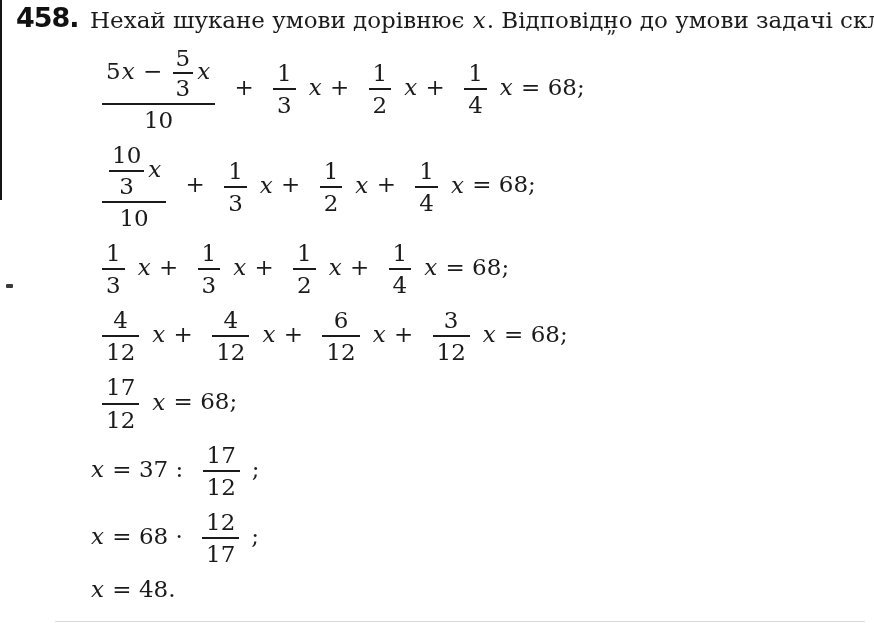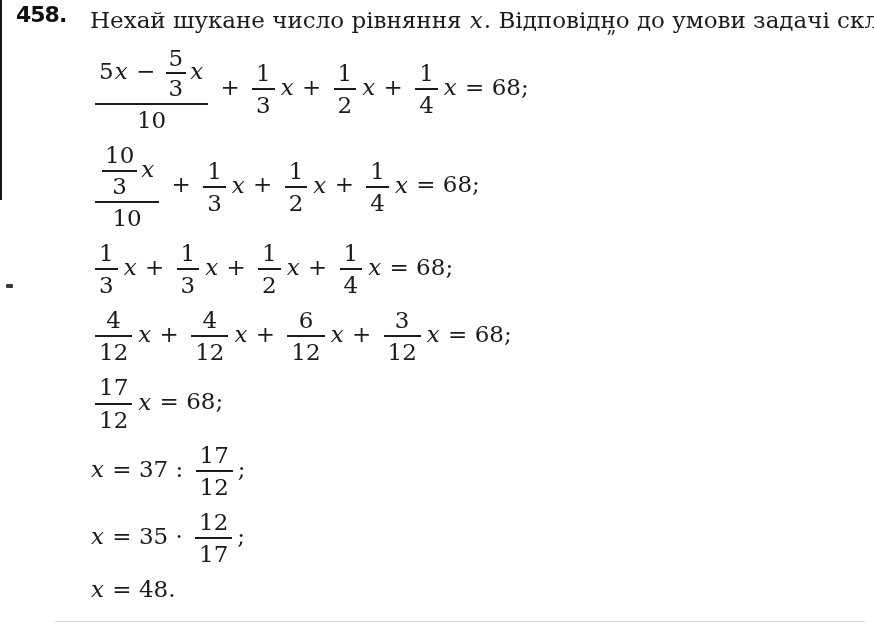--- a/index.html
+++ b/index.html
@@ -37,21 +37,21 @@
     position: absolute;
     left: 55px; bottom: 1px;
     width: 810px; height: 1px;
     background: #d9d9d9;
   }
   .problem-number {
     position: absolute;
     left: 16px; top: 2px;
     font-family: "DejaVu Sans", "Liberation Sans", sans-serif;
     font-weight: 800;
-    font-size: 22px;
+    font-size: 27px;
     letter-spacing: -1px;
     color: #111111;
   }
   .content {
     position: absolute;
     left: 90px; top: 3px;
     width: 774px;
   }
   .statement-line {
     line-height: 34px;
@@ -62,21 +62,21 @@
   .eq-line {
     margin-bottom: 11px;
     white-space: nowrap;
     line-height: 1.1;
   }
   .eq-line.plain { margin-top: 4px; margin-bottom: 6px; }
   .frac {
     display: inline-block;
     vertical-align: middle;
     text-align: center;
-    margin: 0 5px;
+    margin: 0 12px;
   }
   .frac .num {
     display: block;
     padding: 0 4px 3px;
     border-bottom: 2px solid #1b1b1b;
     line-height: 1.05;
   }
   .frac .den {
     display: block;
     padding: 3px 4px 0;
@@ -95,28 +95,28 @@
 
   <div class="left-rule"></div>
   <span class="stray-mark">”</span>
   <div class="artifact-dot"></div>
   <div class="bottom-rule"></div>
 
   <div class="problem-number">458.</div>
 
   <div class="content">
 
-    <div class="statement-line"><span>Нехай шукане число рівняння </span><span class="mvar">x</span><span>. Відповідно до умови задачі складає-</span></div>
+    <div class="statement-line"><span>Нехай шукане умови дорівнює </span><span class="mvar">x</span><span>. Відповідно до умови задачі складає-</span></div>
 
 
     <div class="equation-list">
         <div class="eq-line"><span class="frac"><span class="num"><span class="mtxt">5</span><span class="mvar">x</span><span class="mtxt"> − </span><span class="frac"><span class="num">5</span><span class="den">3</span></span><span class="mvar">x</span></span><span class="den">10</span></span><span class="mtxt"> + </span><span class="frac"><span class="num">1</span><span class="den">3</span></span><span class="mvar">x</span><span class="mtxt"> + </span><span class="frac"><span class="num">1</span><span class="den">2</span></span><span class="mvar">x</span><span class="mtxt"> + </span><span class="frac"><span class="num">1</span><span class="den">4</span></span><span class="mvar">x</span><span class="mtxt"> = 68;</span></div>
         <div class="eq-line"><span class="frac"><span class="num"><span class="frac"><span class="num">10</span><span class="den">3</span></span><span class="mvar">x</span></span><span class="den">10</span></span><span class="mtxt"> + </span><span class="frac"><span class="num">1</span><span class="den">3</span></span><span class="mvar">x</span><span class="mtxt"> + </span><span class="frac"><span class="num">1</span><span class="den">2</span></span><span class="mvar">x</span><span class="mtxt"> + </span><span class="frac"><span class="num">1</span><span class="den">4</span></span><span class="mvar">x</span><span class="mtxt"> = 68;</span></div>
         <div class="eq-line"><span class="frac"><span class="num">1</span><span class="den">3</span></span><span class="mvar">x</span><span class="mtxt"> + </span><span class="frac"><span class="num">1</span><span class="den">3</span></span><span class="mvar">x</span><span class="mtxt"> + </span><span class="frac"><span class="num">1</span><span class="den">2</span></span><span class="mvar">x</span><span class="mtxt"> + </span><span class="frac"><span class="num">1</span><span class="den">4</span></span><span class="mvar">x</span><span class="mtxt"> = 68;</span></div>
         <div class="eq-line"><span class="frac"><span class="num">4</span><span class="den">12</span></span><span class="mvar">x</span><span class="mtxt"> + </span><span class="frac"><span class="num">4</span><span class="den">12</span></span><span class="mvar">x</span><span class="mtxt"> + </span><span class="frac"><span class="num">6</span><span class="den">12</span></span><span class="mvar">x</span><span class="mtxt"> + </span><span class="frac"><span class="num">3</span><span class="den">12</span></span><span class="mvar">x</span><span class="mtxt"> = 68;</span></div>
         <div class="eq-line"><span class="frac"><span class="num">17</span><span class="den">12</span></span><span class="mvar">x</span><span class="mtxt"> = 68;</span></div>
         <div class="eq-line"><span class="mvar">x</span><span class="mtxt"> = 37 : </span><span class="frac"><span class="num">17</span><span class="den">12</span></span><span class="mtxt">;</span></div>
-        <div class="eq-line"><span class="mvar">x</span><span class="mtxt"> = 35 · </span><span class="frac"><span class="num">12</span><span class="den">17</span></span><span class="mtxt">;</span></div>
+        <div class="eq-line"><span class="mvar">x</span><span class="mtxt"> = 68 · </span><span class="frac"><span class="num">12</span><span class="den">17</span></span><span class="mtxt">;</span></div>
         <div class="eq-line plain"><span class="mvar">x</span><span class="mtxt"> = 48.</span></div>
       </div>
 
   </div>
 </div>
 
 </body></html>

